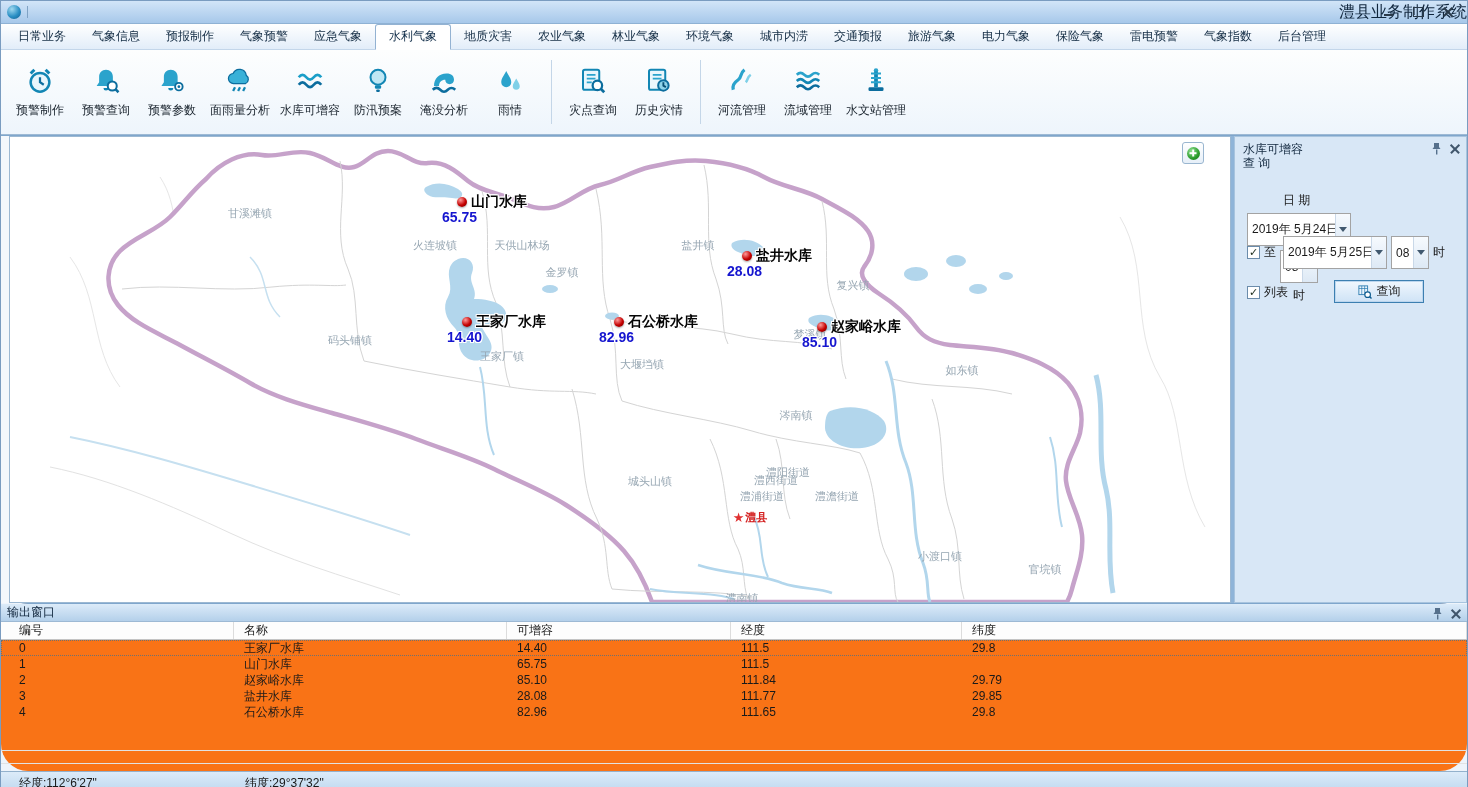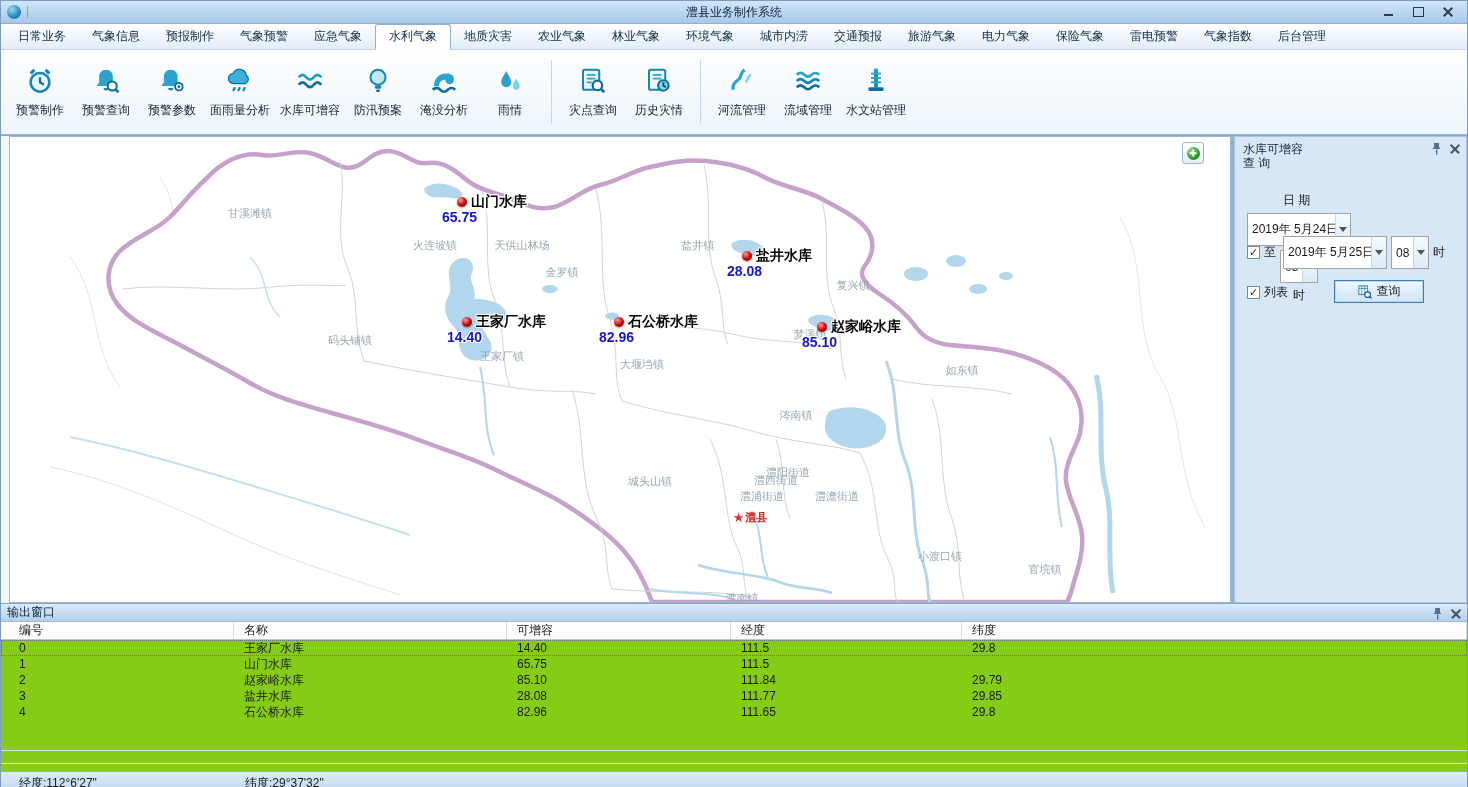--- a/index.html
+++ b/index.html
@@ -5,21 +5,21 @@
   html,body{margin:0;padding:0;width:1468px;height:787px;overflow:hidden;
     font-family:"Liberation Sans","DejaVu Sans",sans-serif;font-size:12px;color:#1a1a1a;}
   .window{width:1468px;height:787px;display:flex;flex-direction:column;background:#eef4fb;
     border:1px solid #7a9cc0;box-sizing:border-box;}
   
   .titlebar{height:22px;flex:0 0 22px;background:linear-gradient(#d2e5f8,#a7c8ea);
     display:flex;align-items:center;position:relative;border-bottom:1px solid #8fb2d4;}
   .logo{width:14px;height:14px;margin-left:6px;border-radius:50%;
     background:radial-gradient(circle at 35% 30%,#9fd8ef,#2a8fc4 55%,#0c5b8f);flex:0 0 14px;}
   .tb-divider{width:1px;height:12px;background:#7fa2c4;margin:0 6px;}
-  .titletext{position:absolute;left:0;right:0;text-align:center;font-size:12px;color:#10263d;}
+  .titletext{position:absolute;left:0;right:0;text-align:right;font-size:16px;color:#10263d;}
   .win-controls{margin-left:auto;display:flex;gap:12px;padding-right:10px;z-index:2;}
   .wc{width:18px;height:14px;display:flex;align-items:center;justify-content:center;cursor:default;}
   .wc-min i{display:block;width:9px;height:0;border-bottom:2px solid #2a3a4a;margin-top:6px;}
   .wc-max i{display:block;width:9px;height:8px;border:1.5px solid #2a3a4a;}
   .wc-close{position:relative;}
   .wc-close i,.wc-close i::after{content:"";display:block;width:12px;height:2px;background:#2a3a4a;transform:rotate(45deg);}
   .wc-close i::after{transform:rotate(-90deg);}
   
   .menubar{height:25px;flex:0 0 25px;background:linear-gradient(#ffffff,#e2edf9);
     display:flex;align-items:flex-end;padding-left:4px;border-bottom:1px solid #c3d6ea;}
@@ -71,21 +71,21 @@
   .combo{height:33px;background:#ffffff;border:1px solid #a3a3a3;display:flex;align-items:center;box-sizing:border-box;}
   .combo .ctext{flex:1;padding:0 4px;white-space:nowrap;overflow:hidden;}
   .combo .carrow{width:14px;height:100%;display:flex;align-items:center;justify-content:center;border-left:1px solid #c9d8e8;background:linear-gradient(#f6fafe,#dde9f5);}
   .carrow::after{content:"";width:0;height:0;border:4px solid transparent;border-top:5px solid #41596f;margin-top:4px;}
   .checkbox{width:13px;height:13px;background:#fff;border:1px solid #6b8cab;display:inline-flex;align-items:center;justify-content:center;box-sizing:border-box;}
   .checkbox.checked::after{content:"✓";font-size:11px;line-height:11px;color:#1c2c1c;}
   .query-btn{position:absolute;left:99px;top:143px;width:90px;height:23px;border:1px solid #3c7fb1;
     background:linear-gradient(#f0f7fe,#cfe3f6);display:flex;align-items:center;justify-content:center;gap:5px;box-sizing:border-box;box-shadow:0 0 0 1px #bcd6ee inset;}
   .query-btn svg{width:14px;height:14px;}
   
-  .output{flex:0 0 167px;height:167px;display:flex;flex-direction:column;position:relative;background:#84cc16;border-top:1px solid #7fa6cc;}
+  .output{flex:0 0 167px;height:167px;display:flex;flex-direction:column;position:relative;background:#f97316;border-top:1px solid #7fa6cc;border-radius:27px;}
   .output-header{height:17px;flex:0 0 17px;background:linear-gradient(#dcebf9,#b4d0ea);
     display:flex;align-items:center;padding:0 6px;color:#10263d;border-bottom:1px solid #9db9d4;position:relative;}
   .output-header .panel-icons{top:3px;}
   .grid-header{height:17px;flex:0 0 17px;display:flex;border-bottom:1px solid #c4c4c4;background:#fdfdfd;}
   .grid-header .gcell{border-right:1px solid #dcdcdc;box-sizing:border-box;line-height:17px;}
   .grid-body{flex:1;overflow:hidden;}
   .grow{display:flex;height:16px;line-height:16px;}
   .grow.focused{outline:1px dotted #707070;outline-offset:-1px;}
   .gcell{white-space:nowrap;overflow:hidden;box-sizing:border-box;}
   .c0{width:233px;flex:0 0 233px;padding-left:18px;}

